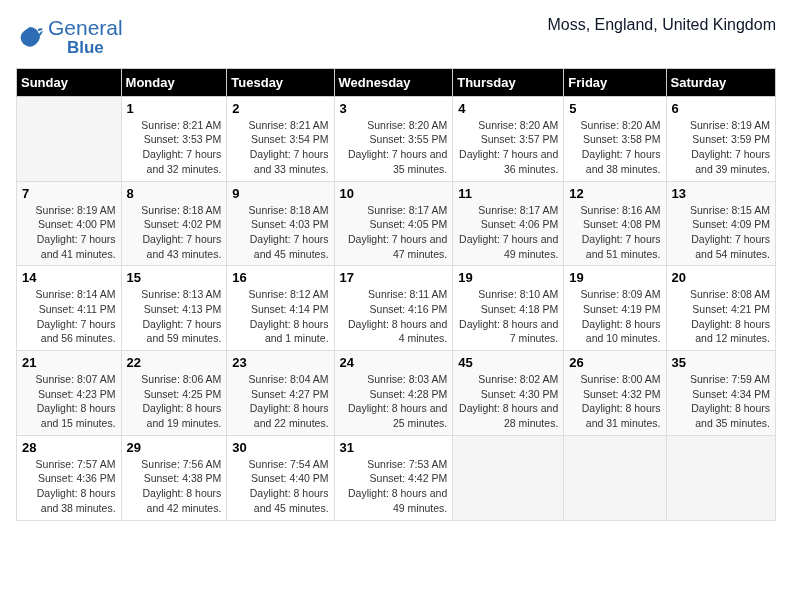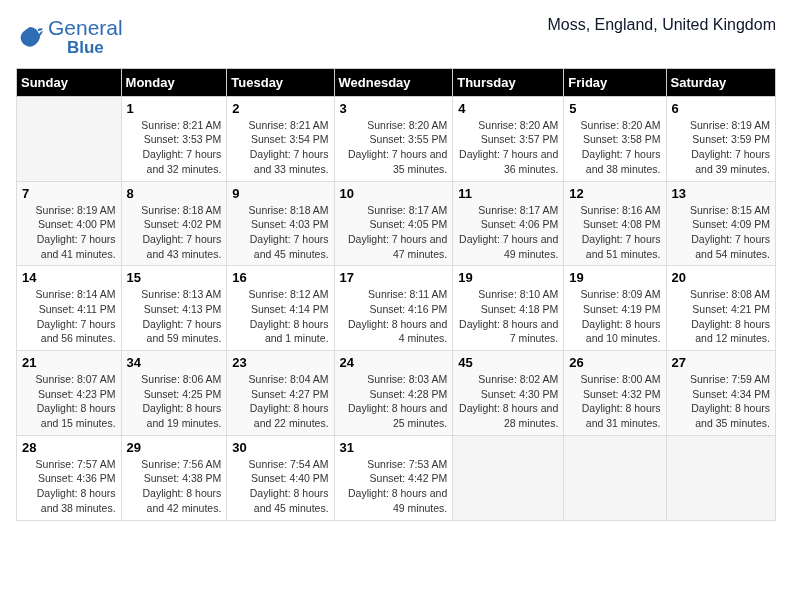--- a/index.html
+++ b/index.html
@@ -204,41 +204,41 @@
           <span class="day-number">20</span>
           <div class="day-info">Sunrise: 8:08 AM<br>Sunset: 4:21 PM<br>Daylight: 8 hours and 12 minutes.</div>
         </td>
       </tr>
       <tr>
         <td>
           <span class="day-number">21</span>
           <div class="day-info">Sunrise: 8:07 AM<br>Sunset: 4:23 PM<br>Daylight: 8 hours and 15 minutes.</div>
         </td>
         <td>
-          <span class="day-number">34</span>
+          <span class="day-number">22</span>
           <div class="day-info">Sunrise: 8:06 AM<br>Sunset: 4:25 PM<br>Daylight: 8 hours and 19 minutes.</div>
         </td>
         <td>
           <span class="day-number">23</span>
           <div class="day-info">Sunrise: 8:04 AM<br>Sunset: 4:27 PM<br>Daylight: 8 hours and 22 minutes.</div>
         </td>
         <td>
           <span class="day-number">24</span>
           <div class="day-info">Sunrise: 8:03 AM<br>Sunset: 4:28 PM<br>Daylight: 8 hours and 25 minutes.</div>
         </td>
         <td>
           <span class="day-number">45</span>
           <div class="day-info">Sunrise: 8:02 AM<br>Sunset: 4:30 PM<br>Daylight: 8 hours and 28 minutes.</div>
         </td>
         <td>
           <span class="day-number">26</span>
           <div class="day-info">Sunrise: 8:00 AM<br>Sunset: 4:32 PM<br>Daylight: 8 hours and 31 minutes.</div>
         </td>
         <td>
-          <span class="day-number">27</span>
+          <span class="day-number">35</span>
           <div class="day-info">Sunrise: 7:59 AM<br>Sunset: 4:34 PM<br>Daylight: 8 hours and 35 minutes.</div>
         </td>
       </tr>
       <tr>
         <td>
           <span class="day-number">28</span>
           <div class="day-info">Sunrise: 7:57 AM<br>Sunset: 4:36 PM<br>Daylight: 8 hours and 38 minutes.</div>
         </td>
         <td>
           <span class="day-number">29</span>

